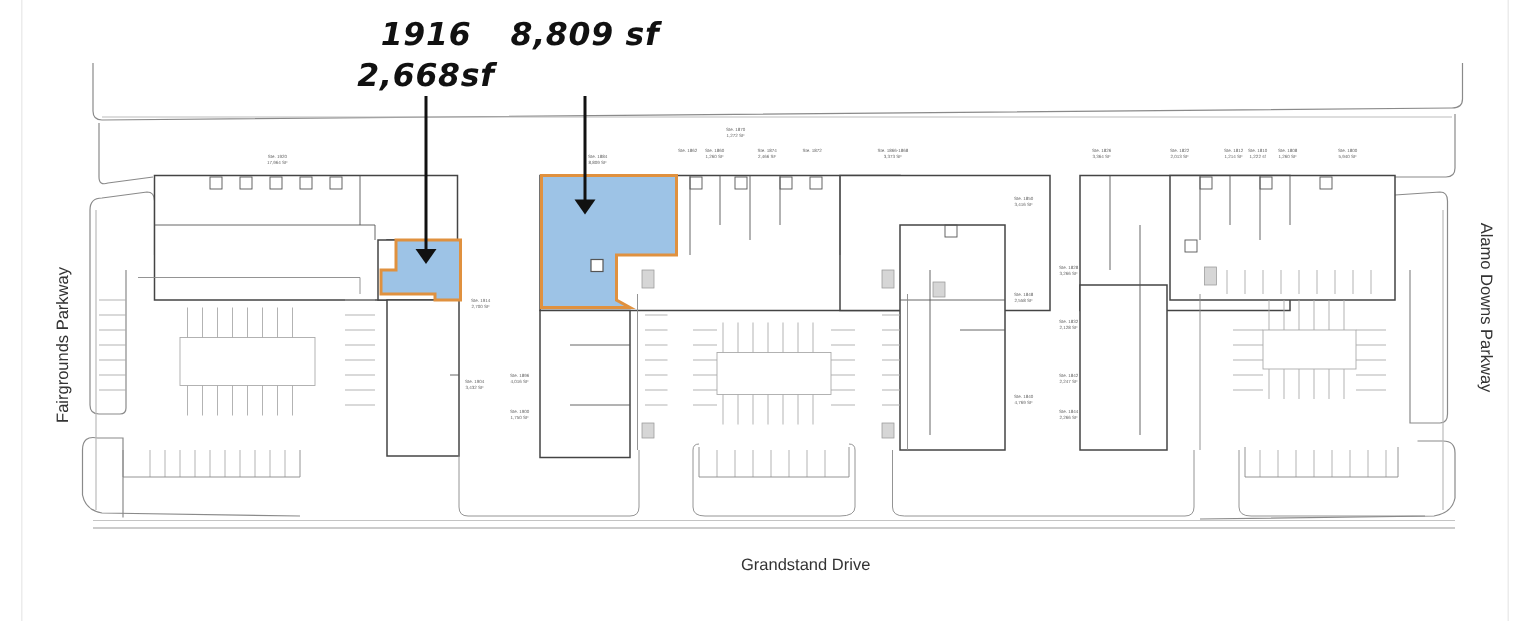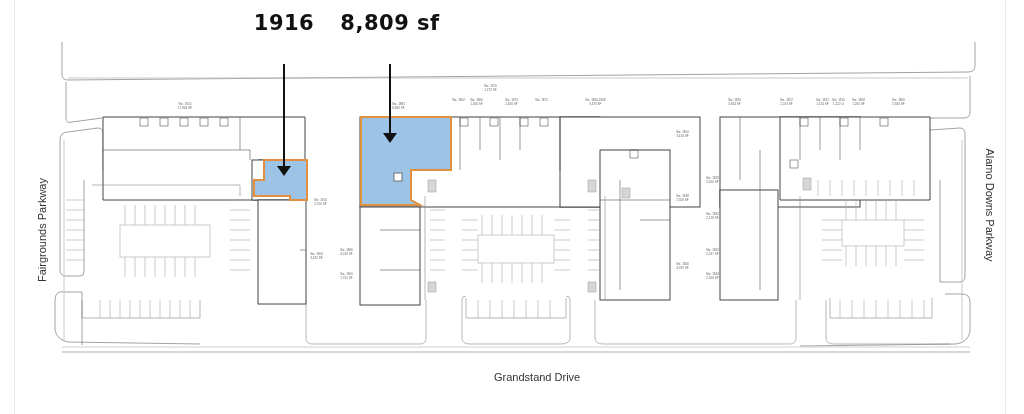--- a/index.html
+++ b/index.html
@@ -1,19 +1,19 @@
 <!DOCTYPE html>
 <html><head>
   <meta charset="utf-8">
   <style>
     html, body { margin: 0; padding: 0; background: #ffffff; }
     body { width: 1024px; height: 414px; position: relative; overflow: hidden; font-family: "Liberation Sans", sans-serif; }
     .frame { position: absolute; left: 14px; top: 0; width: 990px; height: 414px; border-left: 1px solid #ececec; border-right: 1px solid #ececec; }
     svg.plan { position: absolute; left: 0; top: 0; }
-    .callout { position: absolute; text-align: center; font-family: "DejaVu Sans", sans-serif; font-weight: bold; color: #111; font-size: 21px; line-height: 27px; letter-spacing: 0.5px; }
+    .callout { position: absolute; text-align: center; font-family: "DejaVu Sans", sans-serif; font-weight: bold; color: #111; font-size: 21px; line-height: 27px; letter-spacing: 0.5px; font-style: italic; }
     .callout span { display: block; }
     .road-label { position: absolute; font-family: "Liberation Sans", sans-serif; font-size: 11px; color: #333; white-space: nowrap; }
     .road-left { left: 42px; top: 230px; transform: translate(-50%, -50%) rotate(-90deg); }
     .road-right { left: 990px; top: 205px; transform: translate(-50%, -50%) rotate(90deg); }
     .road-bottom { left: 494px; top: 371px; text-align: right; }
     .suite { position: absolute; font-size: 3px; color: #666; line-height: 4px; text-align: center; white-space: nowrap; }
   </style>
 </head>
 <body>
 
@@ -269,20 +269,21 @@
   <g stroke="#111" stroke-width="2" fill="#111">
     <line x1="284" y1="64" x2="284" y2="168"></line>
     <polygon points="277,166 291,166 284,176" stroke="none"></polygon>
     <line x1="390" y1="64" x2="390" y2="135"></line>
     <polygon points="383,133 397,133 390,143" stroke="none"></polygon>
   </g>
 </svg>
 
 <div class="callout" style="left:228px; top:10px; width:112px;">
   <span>1916</span>
+  <span>2,668sf</span>
 </div>
 <div class="callout" style="left:330px; top:10px; width:120px;">
   <span>8,809 sf</span>
 </div>
 
 <div class="road-label road-left">Fairgrounds Parkway</div>
 <div class="road-label road-right">Alamo Downs Parkway</div>
 <div class="road-label road-bottom">Grandstand Drive</div>
 
 <div class="suite" style="left:178px; top:102px;">

